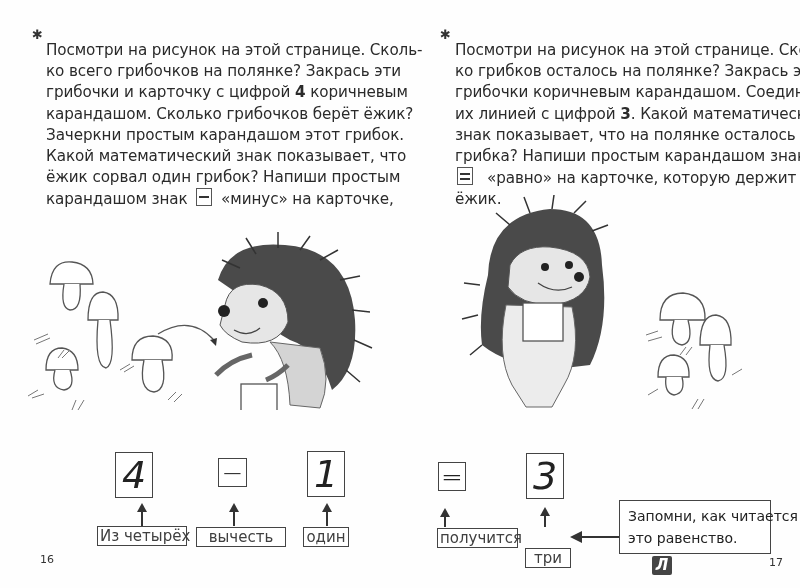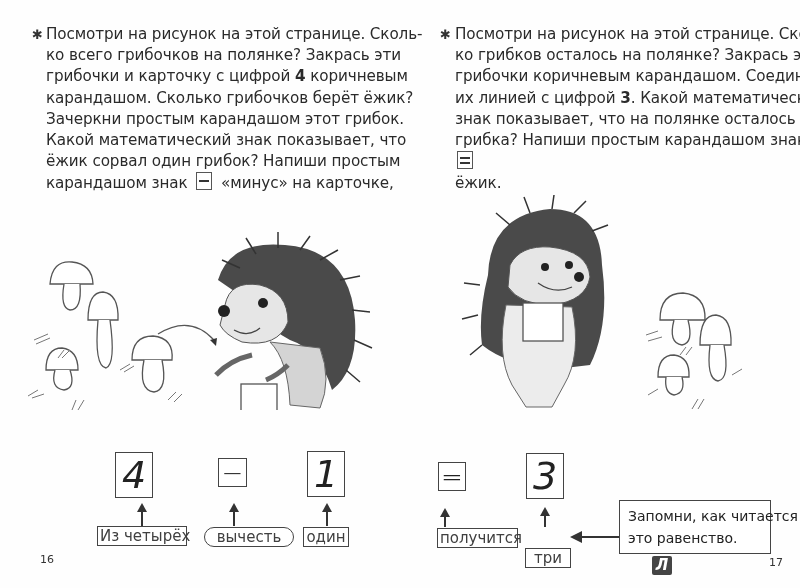--- a/index.html
+++ b/index.html
@@ -1,21 +1,21 @@
 <!DOCTYPE html>
 <html><head>
 <meta charset="utf-8">
 <style>
   html, body { margin:0; padding:0; }
   body { width:800px; height:588px; background:#fefefe; position:relative; overflow:hidden;
          font-family:"DejaVu Sans", sans-serif; color:#2a2a2a; }
   .page { position:absolute; top:0; height:588px; width:400px; }
   .page.left { left:0; }
   .page.right { left:400px; }
-  .task { position:absolute; font-size:15.2px; line-height:21.2px; letter-spacing:-0.1px; }
+  .task { position:absolute; font-size:15.2px; line-height:21.2px; letter-spacing:-0.1px;margin-top:16px; }
   .task .line { display:block; white-space:nowrap; }
   .star { position:absolute; font-size:13px; color:#333; }
   .task b { font-weight:bold; }
   .sign-inline { display:inline-block; width:14px; height:16px; border:1.3px solid #555;
                  vertical-align:-2px; position:relative; margin:0 4px; }
   .sign-inline.minus::after { content:""; position:absolute; left:2px; right:2px; top:7px; height:2px; background:#333; }
   .sign-inline.eq::before, .sign-inline.eq::after { content:""; position:absolute; left:2px; right:2px; height:2px; background:#333; }
   .sign-inline.eq::before { top:5px; } .sign-inline.eq::after { top:10px; }
   .illus { position:absolute; }
   .card { position:absolute; border:1.5px solid #444; background:#fff; display:flex; align-items:center; justify-content:center;
@@ -80,36 +80,36 @@
 
   <div class="card" style="left:115px;top:452px;width:36px;height:44px;">4</div>
   <div class="card" style="left:218px;top:458px;width:27px;height:27px;font-style:normal;font-size:26px;">−</div>
   <div class="card" style="left:307px;top:451px;width:36px;height:44px;">1</div>
 
   <div class="arrow-up" style="left:141px;top:510px;height:16px;"></div>
   <div class="arrow-up" style="left:233px;top:510px;height:16px;"></div>
   <div class="arrow-up" style="left:326px;top:510px;height:16px;"></div>
 
   <div class="label-box" style="left:97px;top:526px;width:84px;">Из четырёх</div>
-  <div class="label-box" style="left:204px;top:527px;width:84px;border-radius:10px;">вычесть</div>
+  <div class="label-box" style="left:196px;top:527px;width:84px;">вычесть</div>
   <div class="label-box" style="left:303px;top:527px;width:40px;text-align:center;">один</div>
 
   <div class="pagenum" style="left:28px;top:553px;margin-left:12px;">16</div>
 </div>
 
 <div class="page right">
   <span class="star" style="left:40px;top:27px;">✱</span>
   <div class="task" style="left:55px;top:24px;">
     <span class="line">Посмотри на рисунок на этой странице. Сколь-</span>
     <span class="line">ко грибков осталось на полянке? Закрась эти</span>
     <span class="line">грибочки коричневым карандашом. Соедини</span>
     <span class="line"><span>их линией с цифрой </span><b>3</b><span>. Какой математический</span></span>
     <span class="line"><span>знак показывает, что на полянке осталось </span></span>
     <span class="line">грибка? Напиши простым карандашом знак</span>
-    <span class="line"><span class="sign-inline eq" style="margin-left:2px;margin-right:14px;"></span></span>
+    <span class="line"><span class="sign-inline eq" style="margin-left:2px;margin-right:14px;"></span><span>«равно» на карточке, которую держит</span></span>
     <span class="line">ёжик.</span>
   </div>
 
   <svg class="illus" style="left:60px;top:195px;" width="300" height="220" viewBox="0 0 300 220">
     <g>
       <path d="M28 80 Q30 20 90 14 Q140 14 142 70 Q150 130 130 170 Q60 180 22 150 Q18 120 28 80 Z" fill="#4a4a4a"></path>
       <g stroke="#333" stroke-width="1.5">
         <path d="M50 30 l-14 -12 M70 18 l-6 -16 M92 14 l2 -14 M114 18 l12 -12 M132 36 l16 -6 M20 90 l-16 -2 M18 120 l-16 4 M22 150 l-12 10"></path>
       </g>
       <path d="M50 70 Q60 50 90 52 Q128 56 130 82 Q126 106 92 110 Q60 110 48 92 Z" fill="#e6e6e6" stroke="#555"></path>

